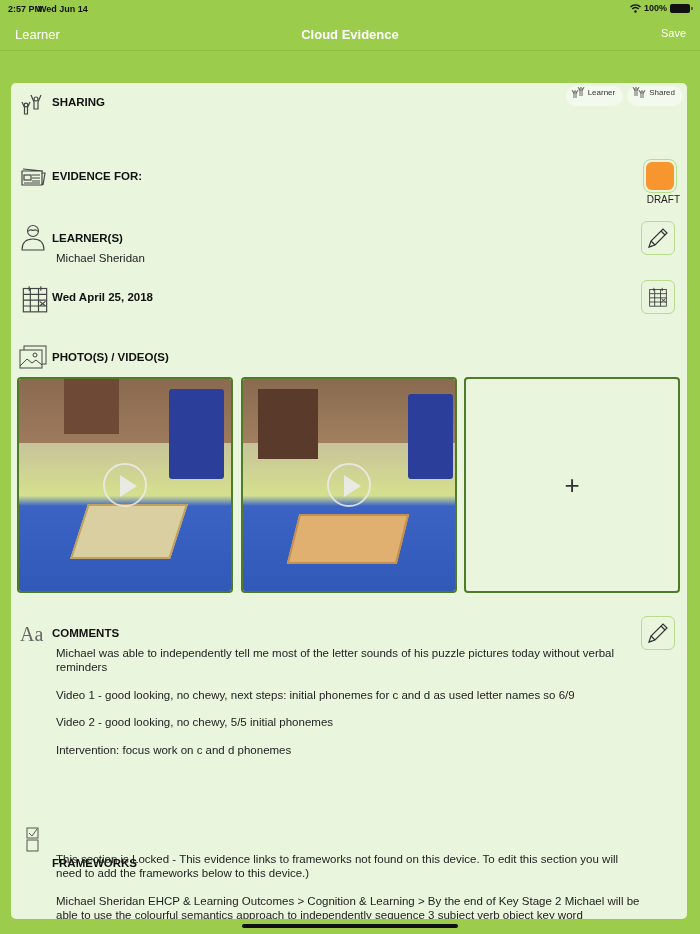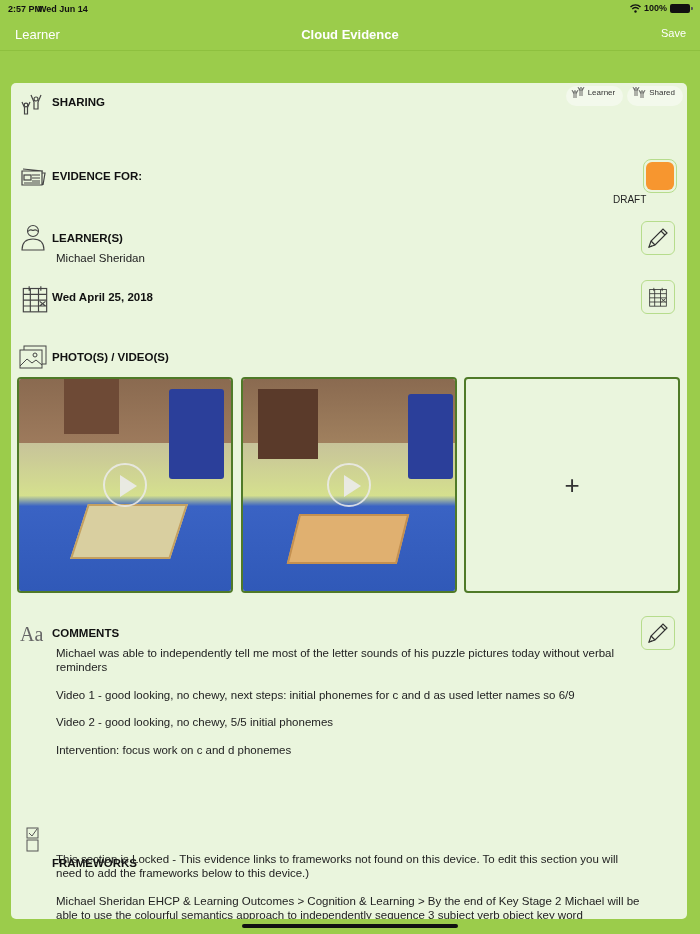--- a/index.html
+++ b/index.html
@@ -47,21 +47,21 @@
 
   .icon-btn {
     position: absolute; width: 34px; height: 34px; border: 1.5px solid #b6dc8c;
     border-radius: 6px; background: #eaf5dd; display: flex; align-items: center; justify-content: center; cursor: pointer;
   }
   .draft-btn {
     position: absolute; left: 632px; top: 76px; width: 34px; height: 34px;
     border: 1.5px solid #b6dc8c; border-radius: 8px; padding: 2px; cursor: pointer;
   }
   .draft-btn .sq { width: 100%; height: 100%; border-radius: 6px; background: #f7962f; }
-  .draft-label { position: absolute; left: 602px; top: 111px; width: 44px; text-align: left; font-size: 10px; color: #222; }
+  .draft-label { position: absolute; left: 625px; top: 111px; width: 44px; text-align: right; font-size: 10px; color: #222; }
 
   .media-tile {
     position: absolute; top: 294px; width: 216px; height: 216px;
     border: 2px solid #4f7a28; border-radius: 4px; overflow: hidden; cursor: pointer;
   }
   .thumb { width: 100%; height: 100%; position: relative; background: #3558b8; }
   .play {
     position: absolute; left: 50%; top: 50%; width: 44px; height: 44px; margin: -22px 0 0 -22px;
     border: 2px solid rgba(235,235,235,0.85); border-radius: 50%;
   }

